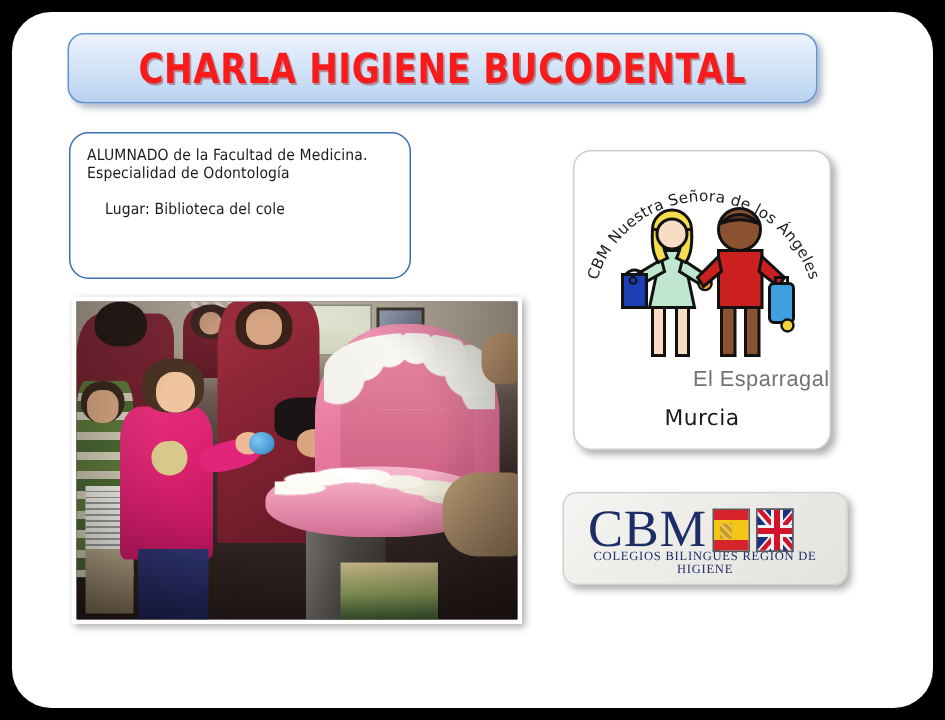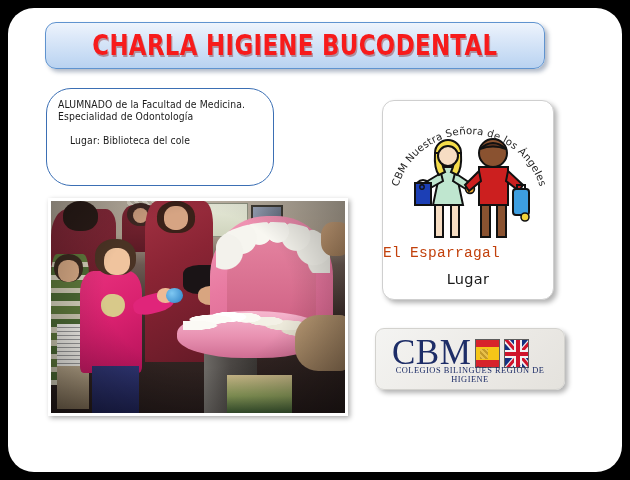--- a/index.html
+++ b/index.html
@@ -50,21 +50,21 @@
     white-space: nowrap;
     transform: scaleY(1.18) scaleX(0.97);
   }
 
   
   #info-box {
     position: absolute;
     left: 38px; top: 80px;
     width: 228px; height: 98px;
     border: 1.6px solid #3b6fb4;
-    border-radius: 25px;
+    border-radius: 13px;
     background: #ffffff;
     padding: 9px 10px 0 11px;
   }
   .info-line {
     font-family: "DejaVu Sans", sans-serif;
     font-size: 9.3px;
     color: #1a1a1a;
     line-height: 12.4px;
     letter-spacing: 0.1px;
     transform: scaleY(1.1);
@@ -293,24 +293,24 @@
   #arc-text-svg { position: absolute; left: 0; top: 2px; width: 172px; height: 92px; }
   #arc-text-svg text {
     font-family: "DejaVu Sans", sans-serif;
     font-size: 10.2px;
     fill: #1d1d1d;
     letter-spacing: 0.2px;
   }
   #kids-svg { position: absolute; left: 30px; top: 36px; width: 118px; height: 104px; }
   #logo-school-name {
     position: absolute; left: 0; top: 144px; width: 100%;
-    text-align: left;
-    font-family: Liberation Mono, monospace;
+    text-align: right;
+    font-family: Liberation Sans, sans-serif;
     font-size: 14.5px;
-    color: #c2410c;
+    color: #737373;
     letter-spacing: 0.3px;
   }
   #logo-city {
     position: absolute; left: 0; top: 170px; width: 100%;
     text-align: center;
     font-family: "DejaVu Sans", sans-serif;
     font-size: 14.5px;
     color: #1a1a1a;
     letter-spacing: 0.3px;
   }
@@ -470,21 +470,21 @@
           <path d="M95 34 L110 48 l-4 6 L93 44 z" fill="#cc1f1f" stroke="#111" stroke-width="2"></path>
           <circle cx="80" cy="16" r="14" fill="#8a5230" stroke="#111" stroke-width="2"></circle>
           <path d="M67 12 q13 -12 26 0 q-13 -5 -26 0 z" fill="#5c3420" stroke="#111" stroke-width="2"></path>
           <rect x="100" y="52" width="16" height="26" rx="3" fill="#3d9ee0" stroke="#111" stroke-width="2"></rect>
           <path d="M104 52 v-4 h8 v4" fill="none" stroke="#111" stroke-width="2"></path>
           <circle cx="112" cy="80" r="4" fill="#f2d33a" stroke="#111" stroke-width="1.6"></circle>
         </g>
       </svg>
 
       <div id="logo-school-name">El Esparragal</div>
-      <div id="logo-city">Lugar</div>
+      <div id="logo-city">Murcia</div>
     </div>
 
     <div id="cbm-card">
       <div id="cbm-row">
         <span id="cbm-word">CBM</span>
         <span class="flag" id="flag-es">
           <span class="coat"></span>
         </span>
         <span class="flag" id="flag-uk">
           <i class="d-w1"></i>

